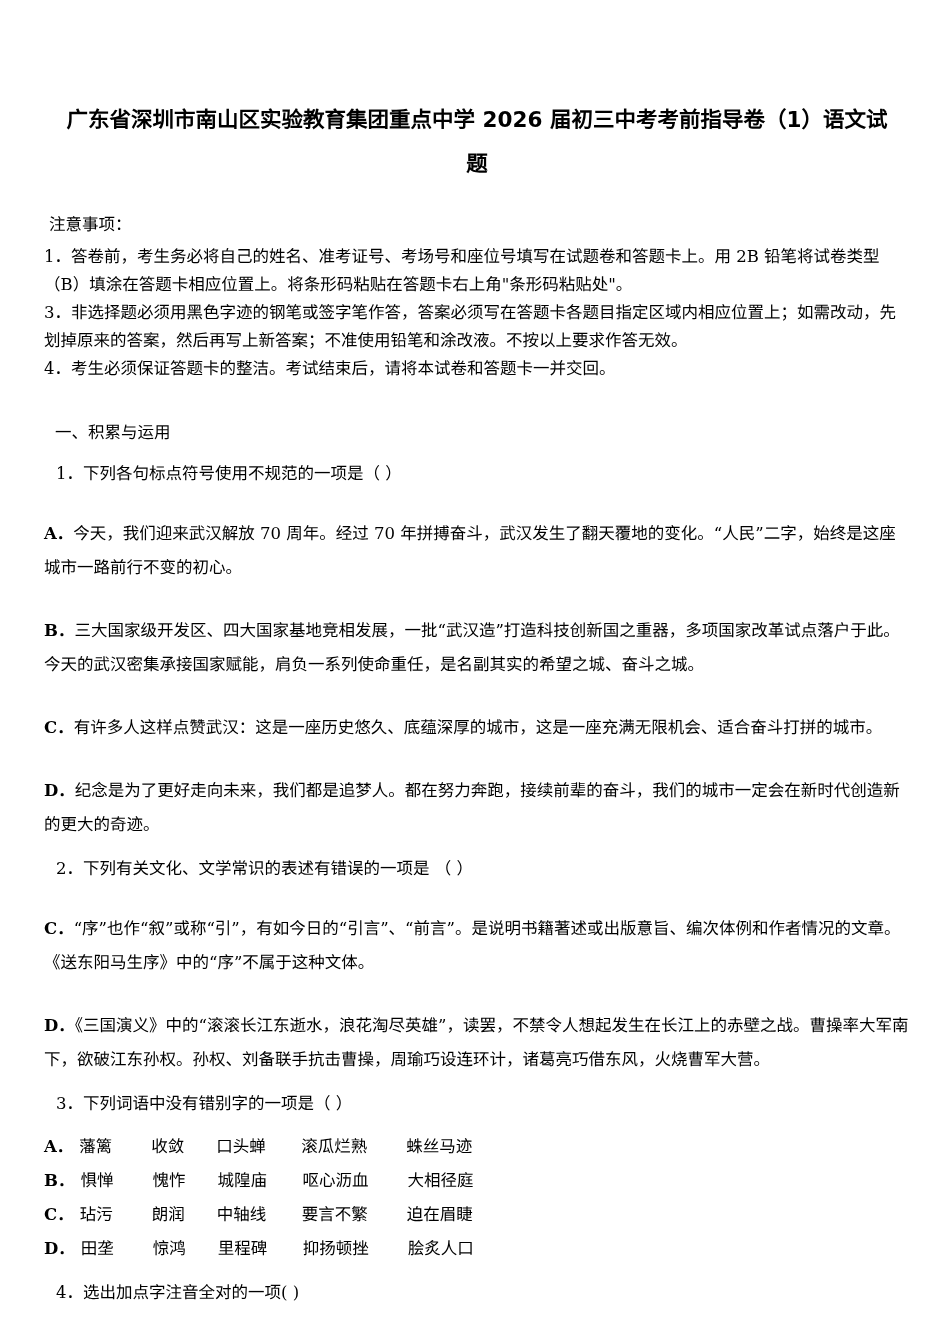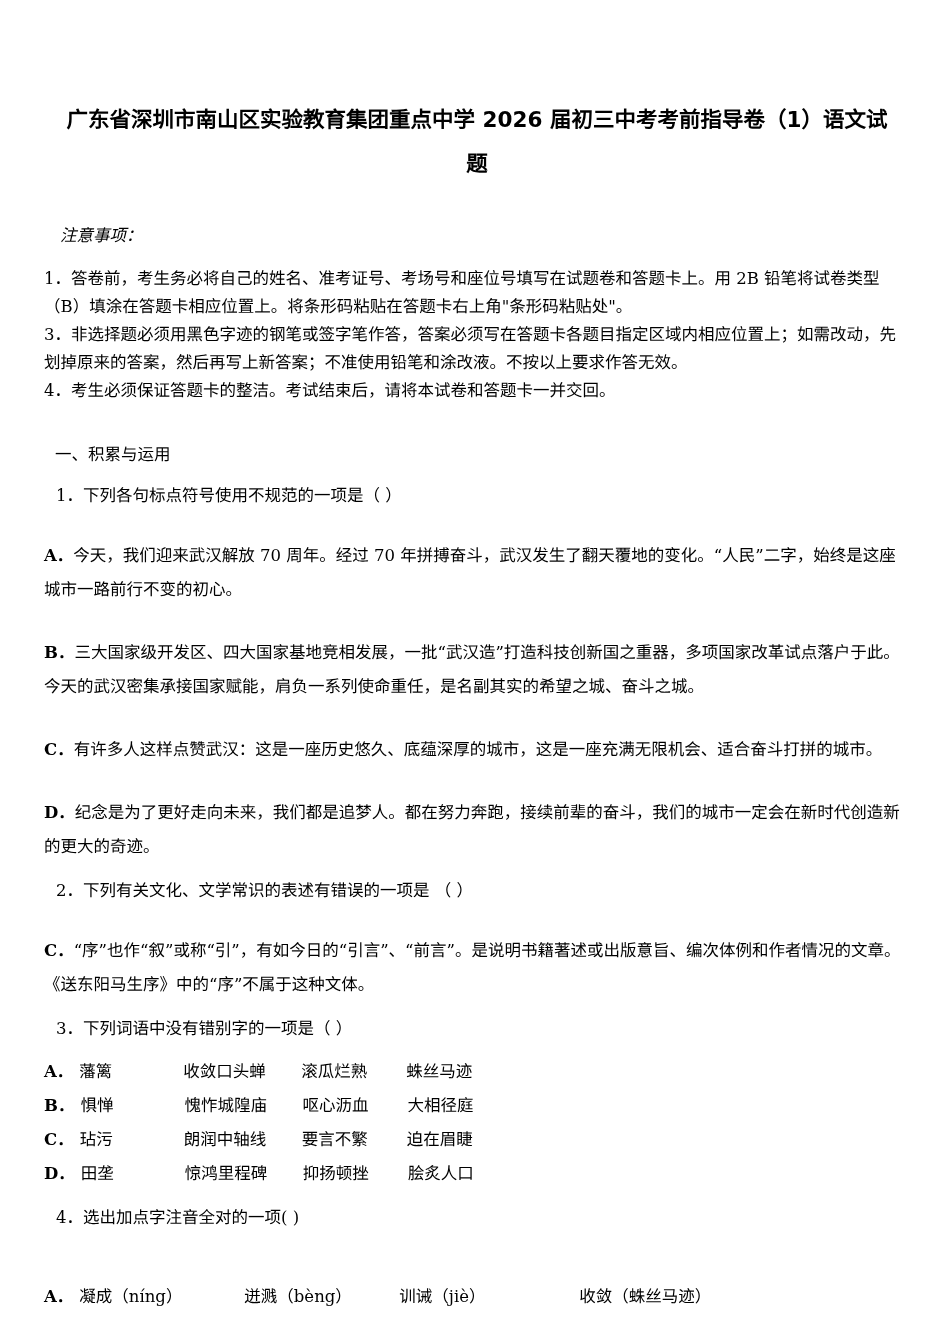--- a/index.html
+++ b/index.html
@@ -52,22 +52,21 @@
     line-height: 27px;
     margin: 0;
     text-align: left;
     word-break: break-all;
     white-space: normal;
   }
   .notice-title {
     font-family: "DejaVu Serif", "Liberation Serif", serif;
     font-size: 16.5px;
     line-height: 27px;
-    margin: 16px;
-    font-style: italic;
+    margin: 5px;
   }
   .notice-list .p { line-height: 28px; }
   .spacer-20 { height: 20px; }
   .spacer-24 { height: 24px; }
 
   
   .section-heading {
     font-family: "DejaVu Serif", "Liberation Serif", serif;
     font-size: 16.5px;
     line-height: 29px;
@@ -105,21 +104,21 @@
   .wordrow {
     font-family: "DejaVu Serif", "Liberation Serif", serif;
     font-size: 16.5px;
     line-height: 34px;
     margin: 0;
     white-space: nowrap;
   }
   .wordrow .opt-letter { margin-right: 6px; }
   .wordrow .cell { display: inline-block; vertical-align: baseline; }
   .wordrow .c1 { width: 72px; }
-  .wordrow .c2 { width: 65px; text-align: right; }
+  .wordrow .c2 { width: 65px; }
   .wordrow .c3 { width: 85px; }
   .wordrow .c4 { width: 105px; }
   .wordrow .c5 { width: 105px; }
 
   
   .pinyinrow {
     font-family: "DejaVu Serif", "Liberation Serif", serif;
     font-size: 16.5px;
     line-height: 34px;
     margin: 0;
@@ -171,20 +170,21 @@
       <p class="opt wrap"><span class="opt-letter">D．</span><span class="opt-text">纪念是为了更好走向未来，我们都是追梦人。都在努力奔跑，接续前辈的奋斗，我们的城市一定会在新时代创造新的更大的奇迹。</span></p>
     </div>
 
     <div>
       <p class="q-stem"><span class="q-num">2．</span><span>下列有关文化、文学常识的表述有错误的一项是   （      ）</span></p>
 
 
 
       <p class="opt wrap"><span class="opt-letter">C．</span><span class="opt-text">“序”也作“叙”或称“引”，有如今日的“引言”、“前言”。是说明书籍著述或出版意旨、编次体例和作者情况的文章。《送东阳马生序》中的“序”不属于这种文体。</span></p>
 
+      <p class="opt wrap"><span class="opt-letter">D．</span><span class="opt-text">《三国演义》中的“滚滚长江东逝水，浪花淘尽英雄”，读罢，不禁令人想起发生在长江上的赤壁之战。曹操率大军南下，欲破江东孙权。孙权、刘备联手抗击曹操，周瑜巧设连环计，诸葛亮巧借东风，火烧曹军大营。</span></p>
     </div>
 
     <div>
       <p class="q-stem"><span class="q-num">3．</span><span>下列词语中没有错别字的一项是（     ）</span></p>
 
       <p class="wordrow">
         <span class="opt-letter">A．</span><span class="cell c1">藩篱</span><span class="cell c2">收敛</span><span class="cell c3">口头蝉</span><span class="cell c4">滚瓜烂熟</span><span class="cell c5">蛛丝马迹</span>
       </p>
 
       <p class="wordrow">

